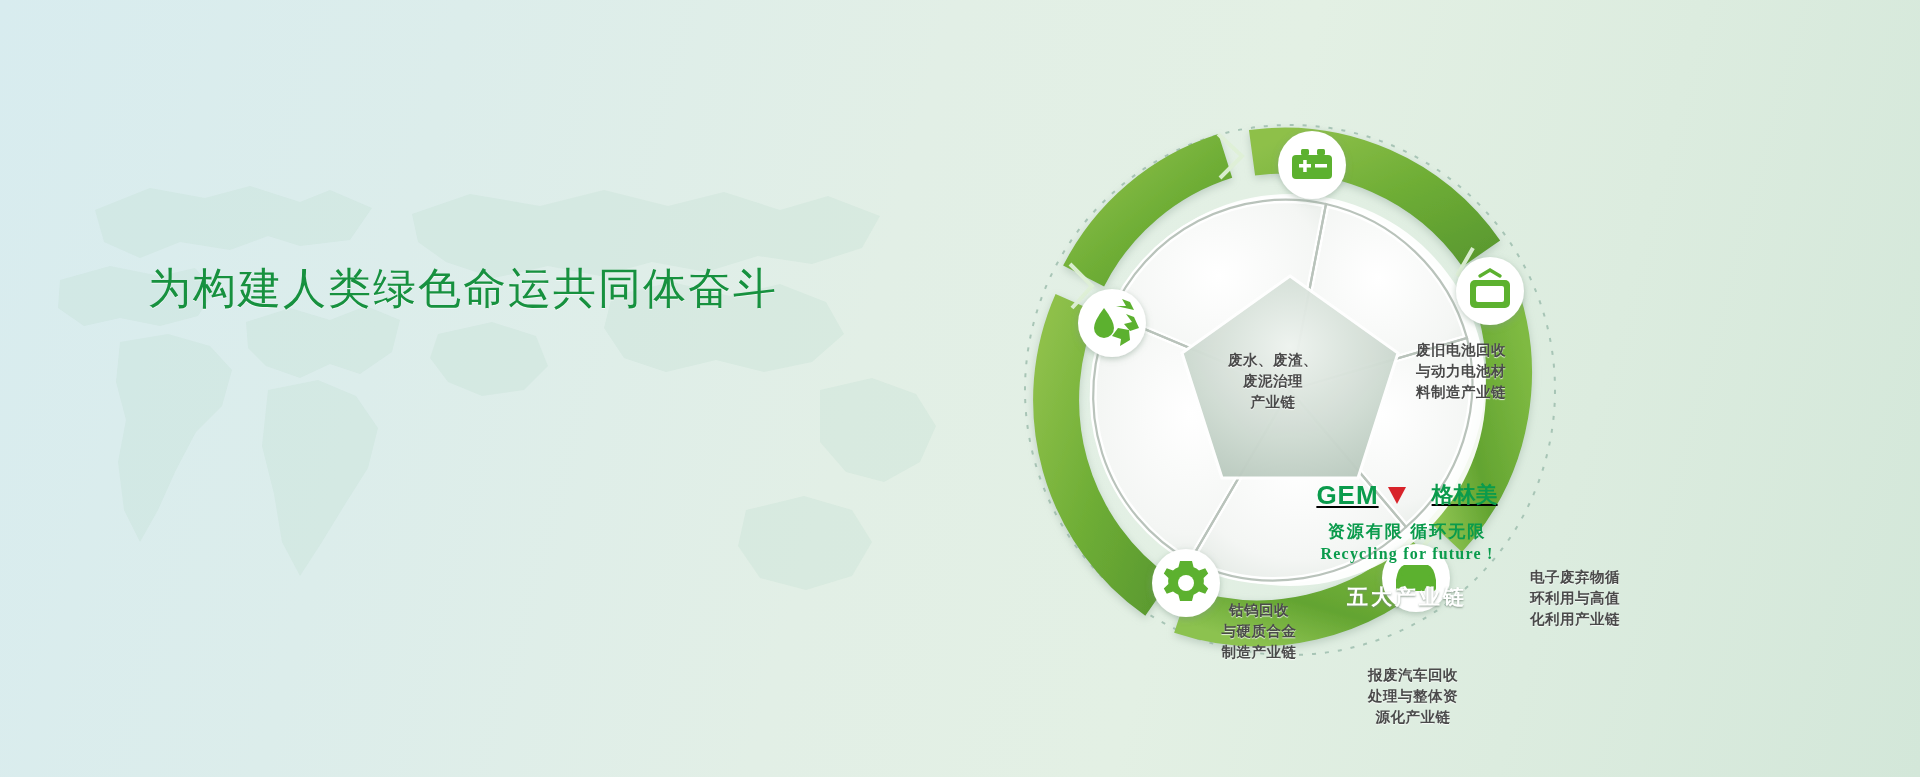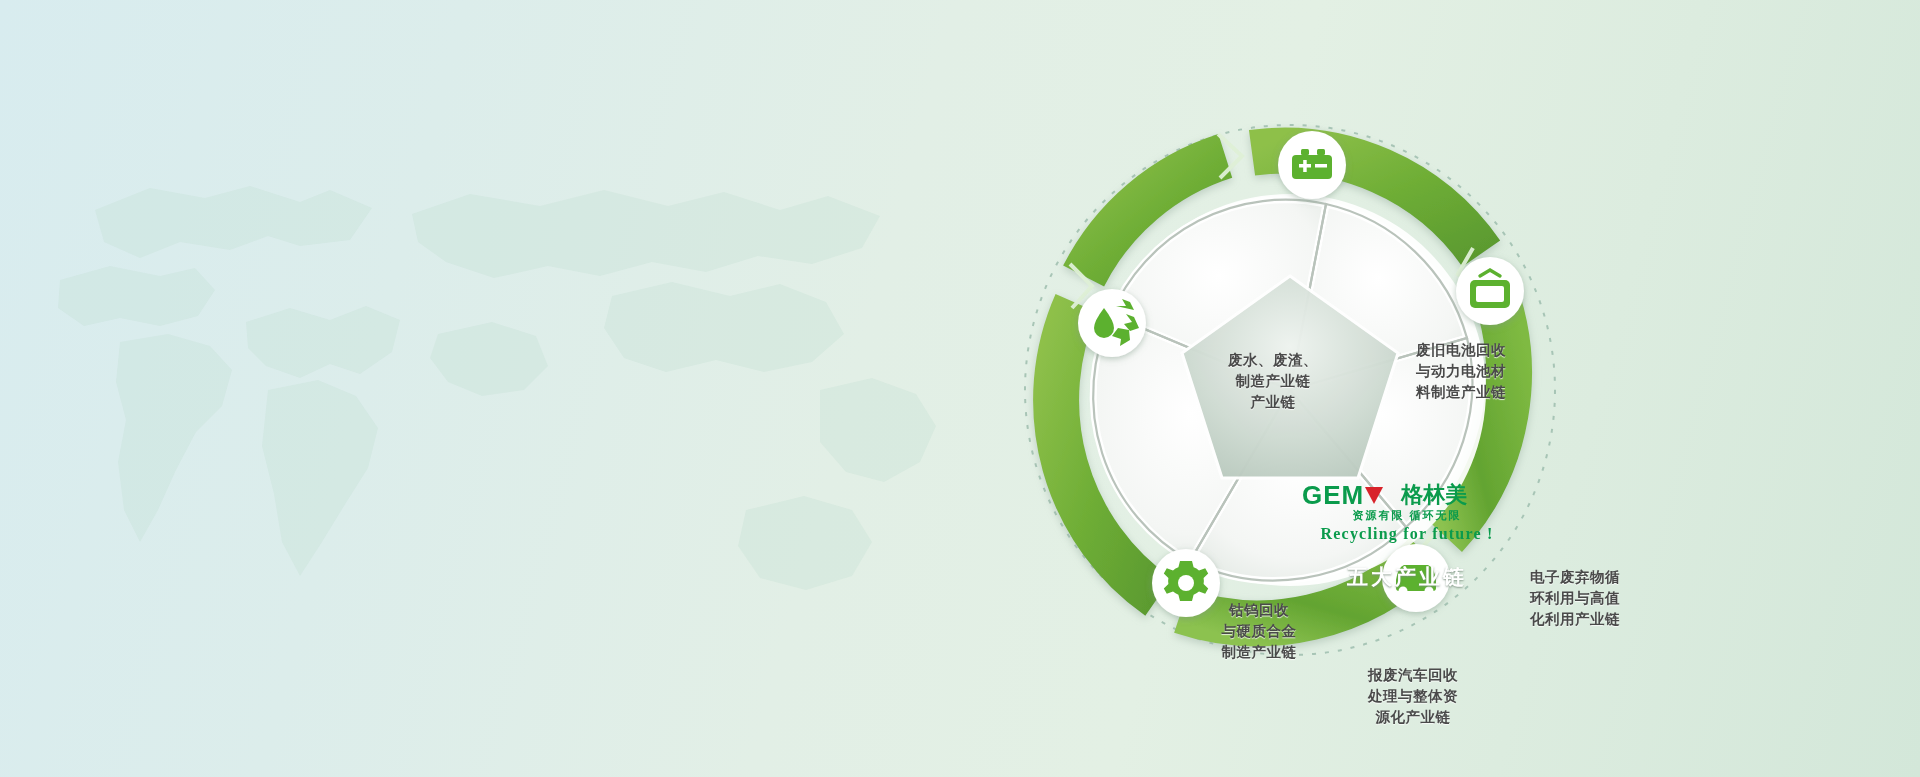--- a/index.html
+++ b/index.html
@@ -54,36 +54,36 @@
   .seg-water  {left:1218px;top:350px;width:110px;}
   .seg-ewaste {left:1516px;top:535px;width:118px;margin-top:32px;}
   .seg-auto   {left:1352px;top:665px;width:122px;}
   .seg-cobalt {left:1203px;top:600px;width:112px;}
 
   .center-logo{
     position:absolute;left:1302px;top:482px;width:210px;text-align:center;
     pointer-events:none;
   }
   .logo-row{
-    display:flex;align-items:center;gap:5px;
+    display:flex;align-items:center;justify-content:center;gap:13px;text-decoration:underline;
   }
   .logo-gem{
     font-family:"Liberation Sans","DejaVu Sans",sans-serif;
     font-weight:700;font-size:26px;color:#0a9b4c;letter-spacing:1px;
     line-height:1;
   }
   .logo-tri{
     width:0;height:0;border-left:9px solid transparent;border-right:9px solid transparent;
     border-top:17px solid #d8232a;margin-left:-4px;
   }
   .logo-cn{
     font-size:22px;font-weight:700;color:#0a9b4c;line-height:1;margin-left:13px;
   }
   .logo-slogan{
-    font-size:11px;color:#0a9b4c;font-weight:700;margin-top:0;letter-spacing:2px;
+    font-size:17px;color:#0a9b4c;font-weight:700;margin-top:12px;letter-spacing:2px;
   }
   .logo-en{
     font-size:16px;color:#0a9b4c;font-weight:700;margin-top:2px;letter-spacing:1.2px;
     font-family:"Liberation Serif","DejaVu Serif",serif;
   }
   .logo-five{
     margin-top:20px;font-size:21px;color:#ffffff;font-weight:700;letter-spacing:3px;
     text-shadow:0 1px 2px rgba(120,140,125,.85);
   }
 </style>
@@ -103,20 +103,21 @@
         <path d="M412 124 L470 104 L540 116 L604 100 L668 116 L724 102 L780 120 L828 106 L880 126 L862 158 L812 174 L758 166 L706 182 L652 172 L600 186 L548 176 L494 188 L446 172 L418 152 Z"></path>
         <path d="M612 206 L672 192 L730 206 L780 194 L826 212 L844 244 L812 272 L764 282 L716 270 L666 282 L624 268 L604 238 Z"></path>
         <path d="M820 300 L872 288 L916 304 L936 336 L920 372 L884 392 L846 382 L820 352 Z"></path>
         <path d="M746 420 L804 406 L852 420 L872 452 L852 486 L806 500 L760 488 L738 456 Z"></path>
         <path d="M438 244 L492 232 L536 246 L548 276 L524 300 L482 306 L448 292 L430 268 Z"></path>
       </g>
     </svg>
   </div>
 
   <div class="headline">
+    <div>为构建人类绿色命运共同体奋斗</div>
   </div>
 
   <div class="diagram">
     <svg viewBox="0 0 540 760" xmlns="http://www.w3.org/2000/svg">
       <defs>
         <linearGradient id="ringGrad" x1="0" y1="0" x2="1" y2="1">
           <stop offset="0%" stop-color="#8ec04a"></stop>
           <stop offset="50%" stop-color="#6fae36"></stop>
           <stop offset="100%" stop-color="#5b9a2f"></stop>
         </linearGradient>
@@ -240,21 +241,21 @@
       </g>
 
     </svg>
 
   </div>
 
   <div class="seg-label seg-battery">废旧电池回收
 与动力电池材
 料制造产业链</div>
   <div class="seg-label seg-water">废水、废渣、
-制造产业链
+废泥治理
 产业链</div>
   <div class="seg-label seg-ewaste">电子废弃物循
 环利用与高值
 化利用产业链</div>
   <div class="seg-label seg-auto">报废汽车回收
 处理与整体资
 源化产业链</div>
   <div class="seg-label seg-cobalt">钴钨回收
 与硬质合金
 制造产业链</div>

